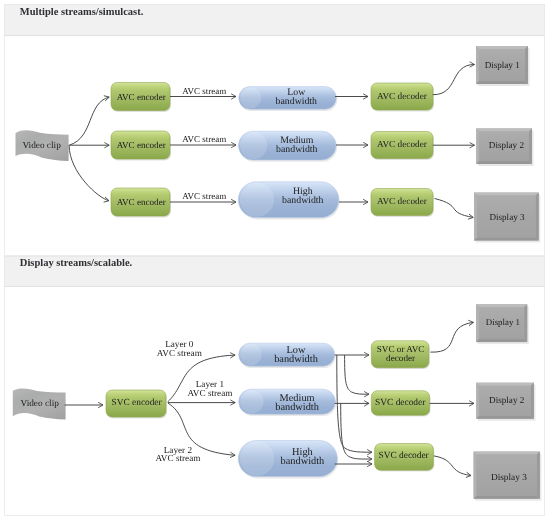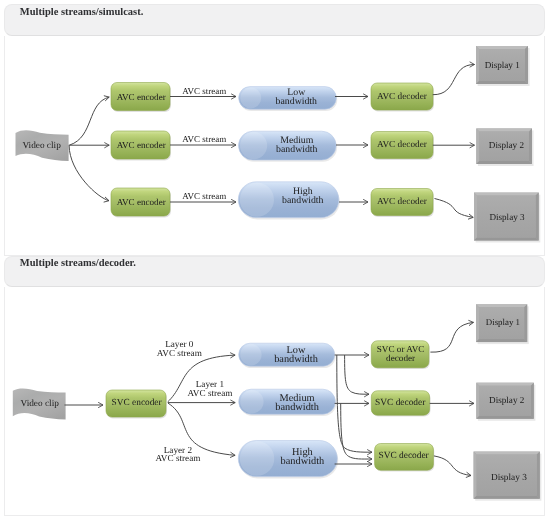--- a/index.html
+++ b/index.html
@@ -1,40 +1,40 @@
 <!DOCTYPE html>
 <html><head>
 <meta charset="utf-8">
 <style>
   html,body{margin:0;padding:0;background:#ffffff;}
   body{width:556px;height:521px;overflow:hidden;font-family:"Liberation Serif",serif;-webkit-font-smoothing:antialiased;}
   .page{position:absolute;left:0;top:0;width:556px;height:521px;background:#fff;}
   .hdr{position:absolute;left:4px;width:541px;height:31.5px;background:#f1f1f2;
        border-top:1px solid #e9e9ea;border-left:1px solid #e9e9ea;border-right:1px solid #e9e9ea;
-       border-bottom:1px solid #e0e0e1;box-sizing:border-box;border-radius:8px;}
+       border-bottom:1px solid #e0e0e1;box-sizing:border-box;}
   .hdr-text{position:absolute;left:14.8px;font-weight:bold;font-size:10.5px;color:#2f3033;white-space:pre;line-height:1;}
   .body{position:absolute;left:4px;width:541px;background:#fff;
         border-left:1px solid #ececed;border-right:1px solid #ececed;border-bottom:1px solid #ececed;
         box-sizing:border-box;}
   #sheet{position:absolute;left:0;top:0;pointer-events:none;}
   .tx{font-family:"Liberation Serif",serif;fill:#1b1b1b;text-anchor:middle;-webkit-font-smoothing:antialiased;}
   svg{shape-rendering:geometricPrecision;text-rendering:geometricPrecision;}
 </style>
 </head>
 <body>
 
 <div class="page">
 
   <div class="hdr" style="top:4px">
     <span class="hdr-text" style="top:1.9px">Multiple streams/simulcast.</span>
   </div>
   <div class="body" style="top:35.5px;height:220px"></div>
 
   <div class="hdr" style="top:255.5px">
-    <span class="hdr-text" style="top:1.9px">Multiple streams/decoder.</span>
+    <span class="hdr-text" style="top:1.9px">Display streams/scalable.</span>
   </div>
   <div class="body" style="top:287px;height:228.5px"></div>
 
   <svg id="sheet" width="556" height="521" viewBox="0 0 556 521">
     <defs>
       <linearGradient id="gGreen" x1="0" y1="0" x2="0" y2="1">
         <stop offset="0" stop-color="#d3e4a0"></stop>
         <stop offset="0.13" stop-color="#c0d57d"></stop>
         <stop offset="0.30" stop-color="#aec66c"></stop>
         <stop offset="0.52" stop-color="#a4bc66"></stop>

